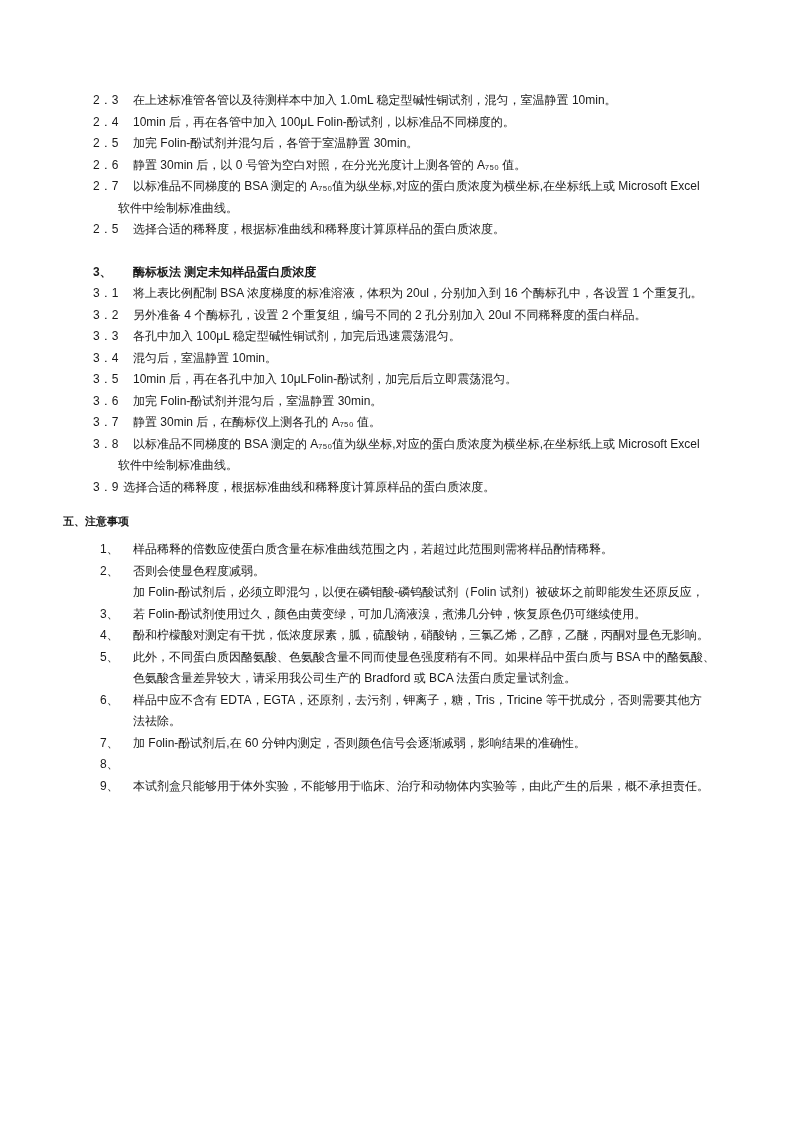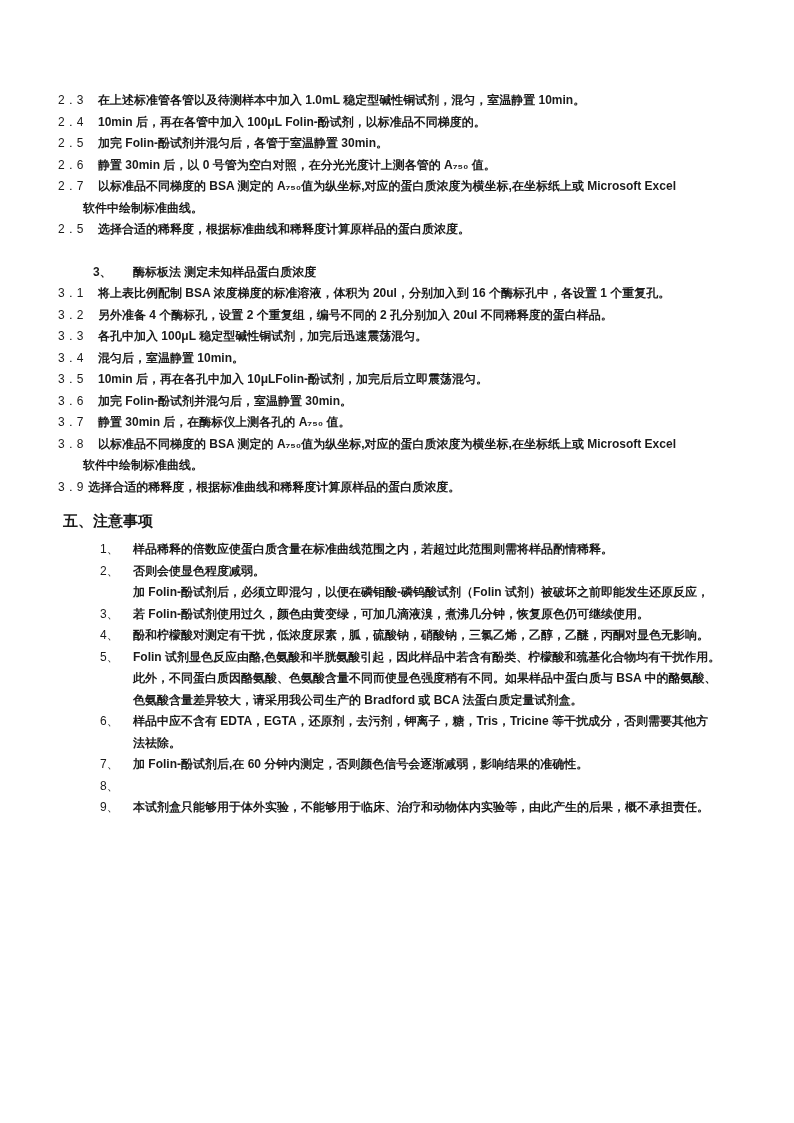--- a/index.html
+++ b/index.html
@@ -18,43 +18,43 @@
   }
   .page {
     width: 794px;
     height: 1123px;
     padding-top: 90px;
     box-sizing: border-box;
     background: #ffffff;
   }
   .row { display: flex; align-items: flex-start; }
   .num { flex: 0 0 auto; }
-  .txt { white-space: nowrap; font-weight: bold; }
+  .txt { white-space: nowrap; }
   .ln { white-space: nowrap; }
 
   
-  .steps .row { margin-left: 58px; }
+  .steps .row { margin-left: 93px; }
   .steps .num { width: 40px; }
   .steps .row.tight .num { width: auto; margin-right: 5px; }
   .steps .ln + .ln { margin-left: -15px; }
 
   
   .h3row {
     display: flex;
     margin-top: 21px;
     margin-left: 93px;
     font-weight: bold;
   }
   .h3row .num { width: 40px; }
 
   
   .h5 {
     margin-top: 11px;
     margin-left: 63px;
-    font-size: 15px;
+    font-size: 11px;
     line-height: 24px;
     font-weight: bold;
   }
 
   
   .notes { margin-top: 6px; }
   .notes .row { margin-left: 100px; }
   .notes .num { width: 33px; }
 </style>
 </head>
@@ -189,21 +189,20 @@
       </div>
       <div class="row">
         <span class="num">4、</span>
         <div class="txt">
           <div class="ln">酚和柠檬酸对测定有干扰，低浓度尿素，胍，硫酸钠，硝酸钠，三氯乙烯，乙醇，乙醚，丙酮对显色无影响。</div>
         </div>
       </div>
       <div class="row">
         <span class="num">5、</span>
         <div class="txt">
-          <div class="ln">Folin 试剂显色反应由酪,色氨酸和半胱氨酸引起，因此样品中若含有酚类、柠檬酸和巯基化合物均有干扰作用。</div>
           <div class="ln">此外，不同蛋白质因酪氨酸、色氨酸含量不同而使显色强度稍有不同。如果样品中蛋白质与 BSA 中的酪氨酸、</div>
           <div class="ln">色氨酸含量差异较大，请采用我公司生产的 Bradford 或 BCA 法蛋白质定量试剂盒。</div>
         </div>
       </div>
       <div class="row">
         <span class="num">6、</span>
         <div class="txt">
           <div class="ln">样品中应不含有 EDTA，EGTA，还原剂，去污剂，钾离子，糖，Tris，Tricine 等干扰成分，否则需要其他方</div>
           <div class="ln">法祛除。</div>
         </div>

